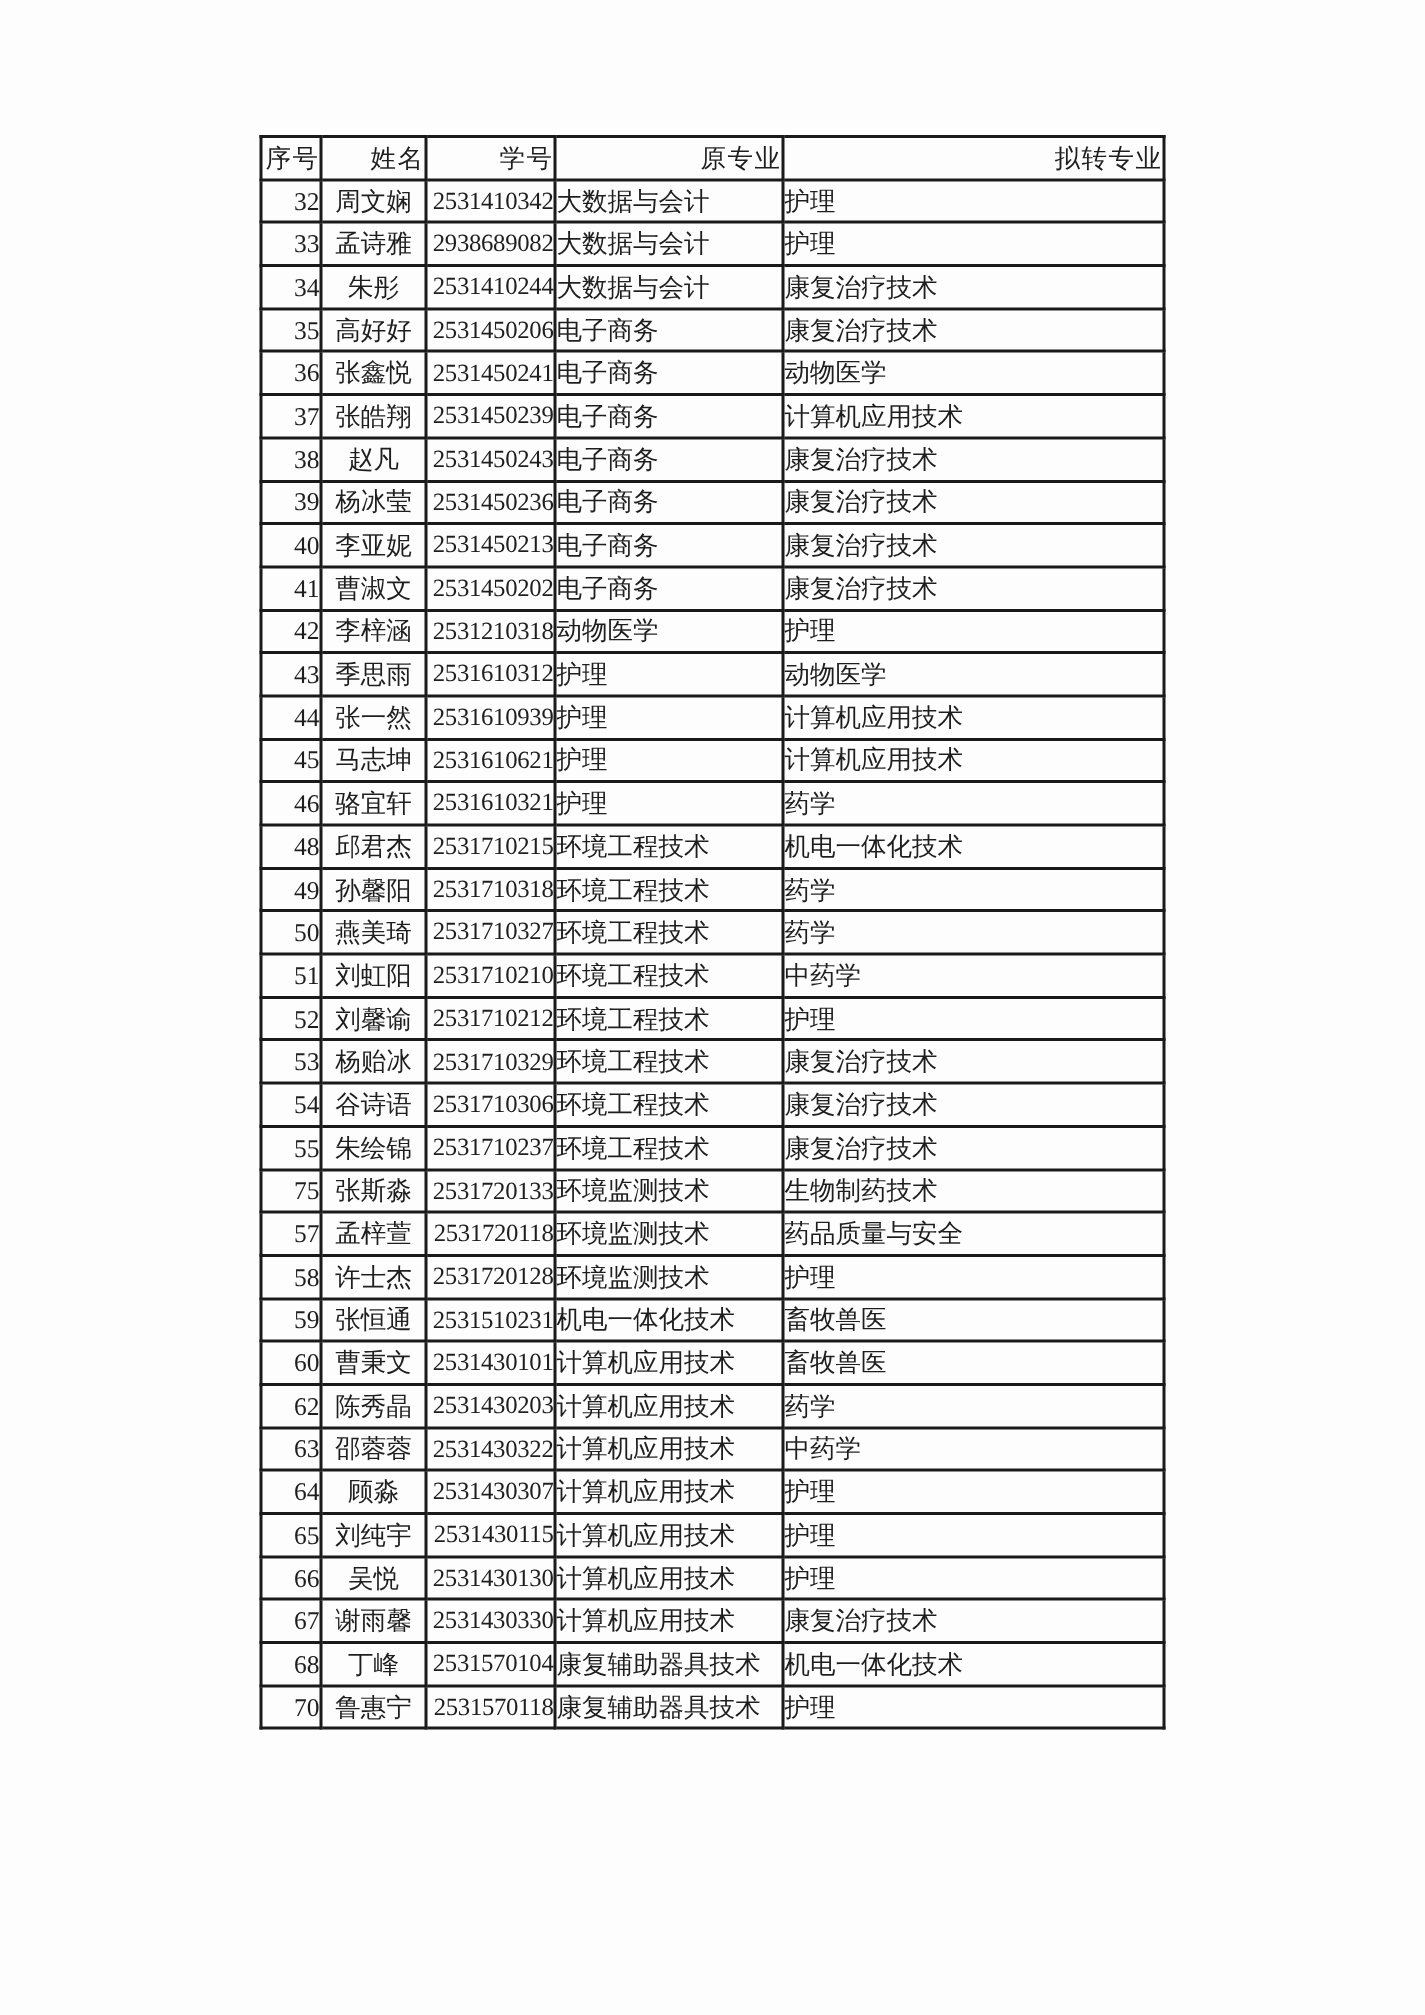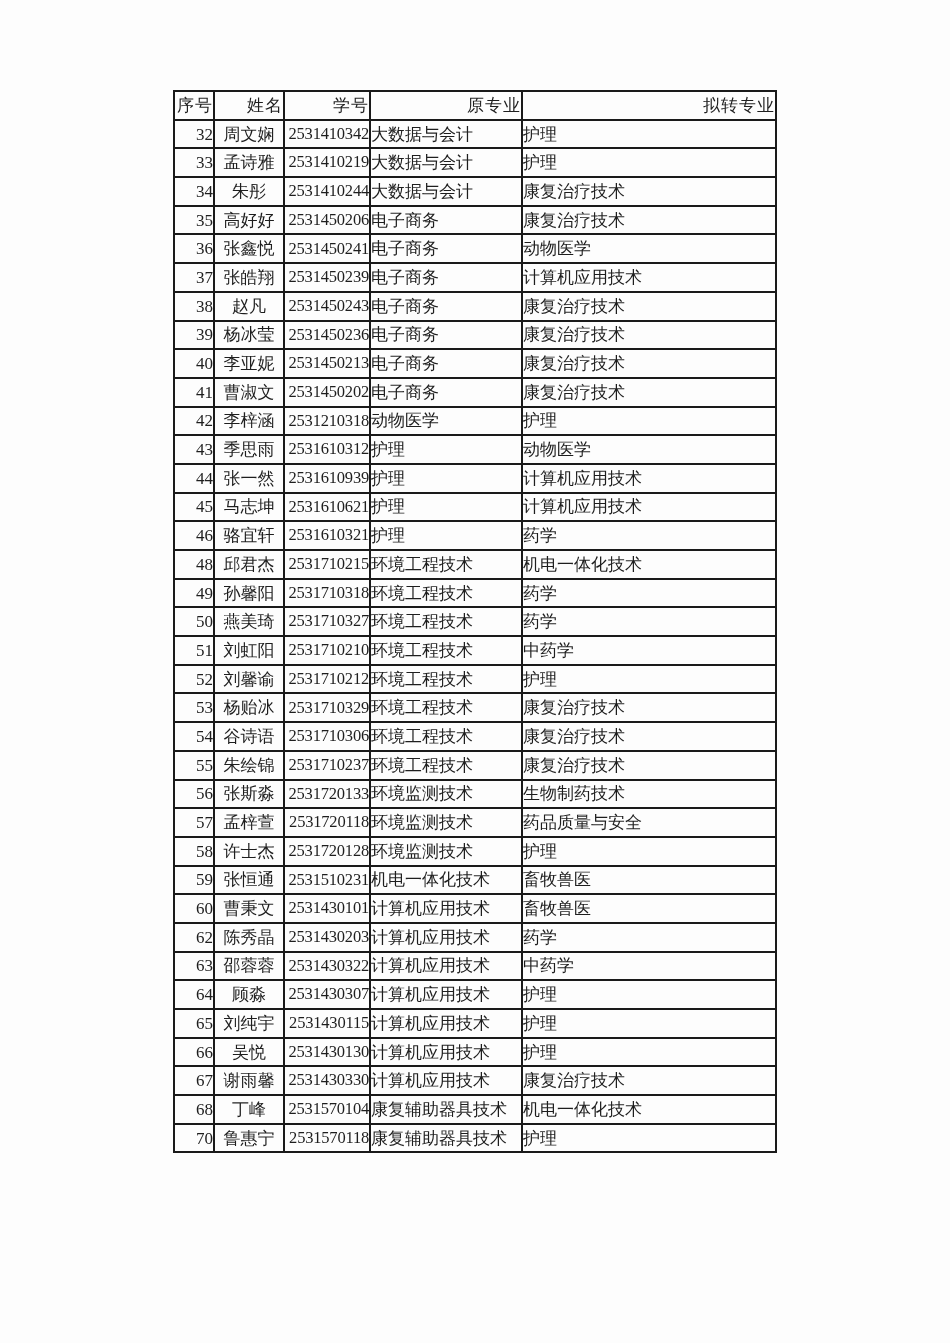--- a/index.html
+++ b/index.html
@@ -77,21 +77,21 @@
         <tr>
           <td class="col0">32</td>
           <td class="col1">周文娴</td>
           <td class="col2">2531410342</td>
           <td class="col3">大数据与会计</td>
           <td class="col4">护理</td>
         </tr>
         <tr>
           <td class="col0">33</td>
           <td class="col1">孟诗雅</td>
-          <td class="col2">2531410219</td>
+          <td class="col2">2938689082</td>
           <td class="col3">大数据与会计</td>
           <td class="col4">护理</td>
         </tr>
         <tr>
           <td class="col0">34</td>
           <td class="col1">朱彤</td>
           <td class="col2">2531410244</td>
           <td class="col3">大数据与会计</td>
           <td class="col4">康复治疗技术</td>
         </tr>
@@ -229,21 +229,21 @@
           <td class="col4">康复治疗技术</td>
         </tr>
         <tr>
           <td class="col0">55</td>
           <td class="col1">朱绘锦</td>
           <td class="col2">2531710237</td>
           <td class="col3">环境工程技术</td>
           <td class="col4">康复治疗技术</td>
         </tr>
         <tr>
-          <td class="col0">56</td>
+          <td class="col0">75</td>
           <td class="col1">张斯淼</td>
           <td class="col2">2531720133</td>
           <td class="col3">环境监测技术</td>
           <td class="col4">生物制药技术</td>
         </tr>
         <tr>
           <td class="col0">57</td>
           <td class="col1">孟梓萱</td>
           <td class="col2">2531720118</td>
           <td class="col3">环境监测技术</td>

